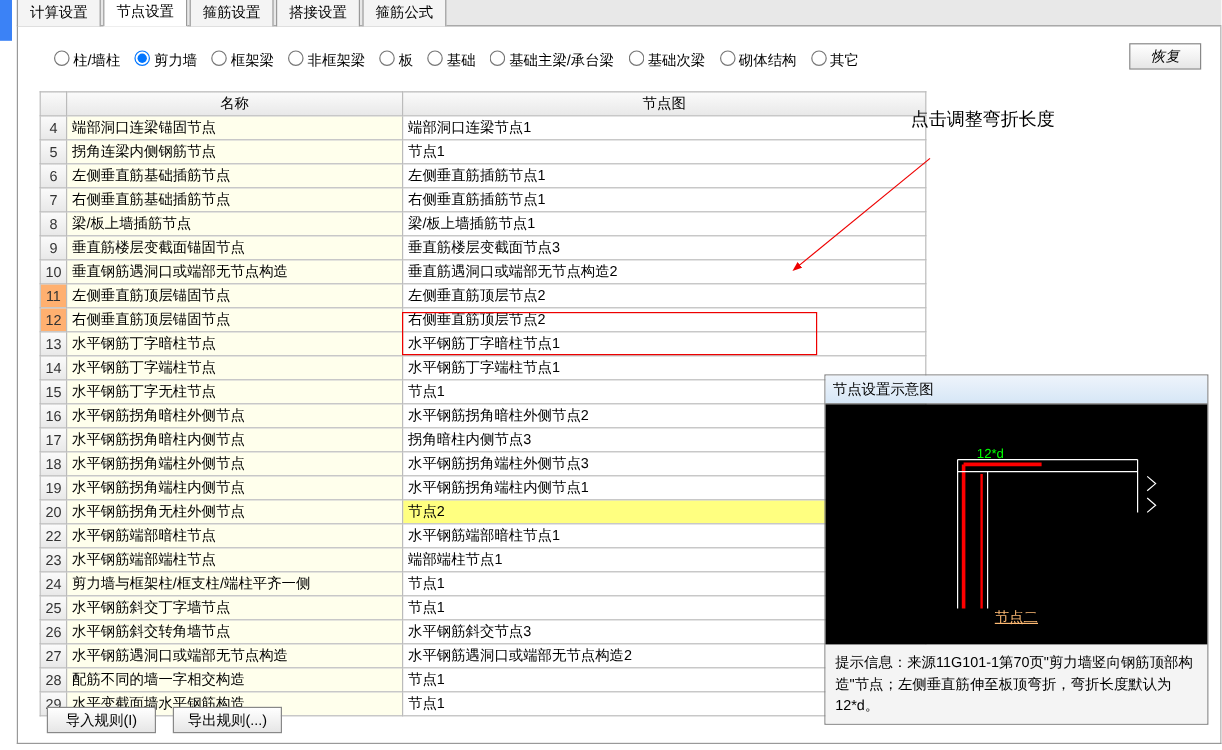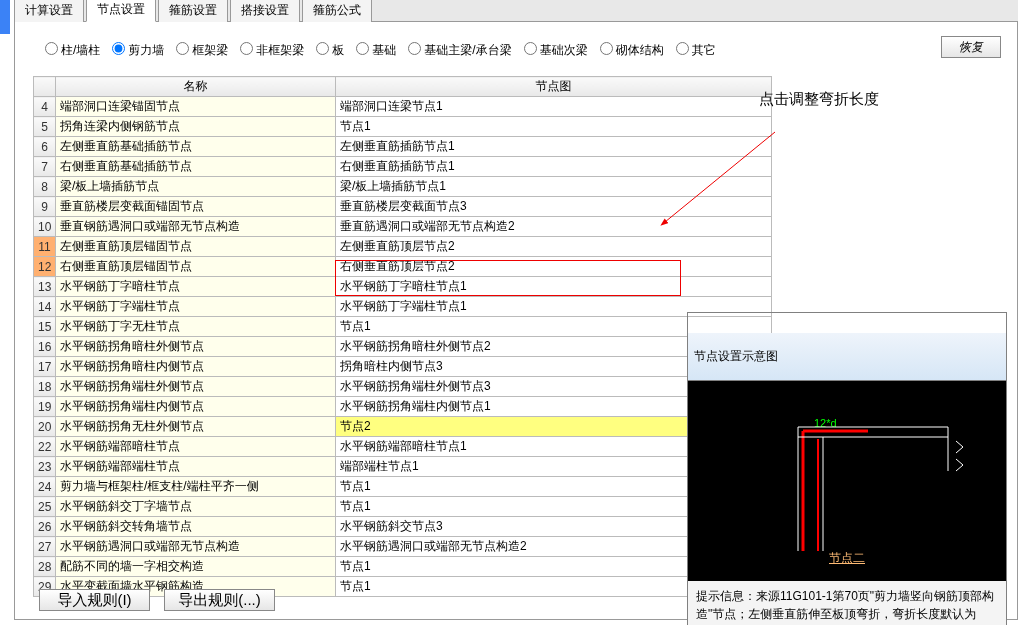--- a/index.html
+++ b/index.html
@@ -125,47 +125,46 @@
 }
 .preview-panel {
   position:absolute;
   right:10px; top:290px;
   width:320px;
   border:1px solid #808080;
 }
 .preview-title {
   background: linear-gradient(#eef4fb,#d6e6f6);
   border-bottom:1px solid #808080;
-  padding:15px 6px;
-  font-size:12px;
-  margin-top:20px;
+  padding:3px 6px;
+  font-size:12px;
 }
 .preview-diagram {
   background:#000;
   height:200px;
   position:relative;
   color:#fff;
   font-size:12px;
 }
 .hint {
   padding:6px 8px;
   font-size:12px;
   line-height:1.5;
   background:#f4f4f4;
 }
 .bottom-buttons {
   position:absolute;
   left:24px; bottom:8px;
   display:flex; gap:14px;
 }
 .bottom-buttons button {
-  width:111px; height:22px;
+  width:91px; height:22px;
   border:1px solid #888;
   background:linear-gradient(#fff,#e6e6e6);
-  font-size:15px;
+  font-size:12px;
   cursor:pointer;
 }
 .diagram-title {
   position:absolute; top:14px; width:100%; text-align:center;
 }
 .diagram-dim {
   position:absolute; top:36px; left:126px; color:#0f0; font-size:11px;
 }
 .diagram-link {
   position:absolute; bottom:14px; width:100%; text-align:center;

